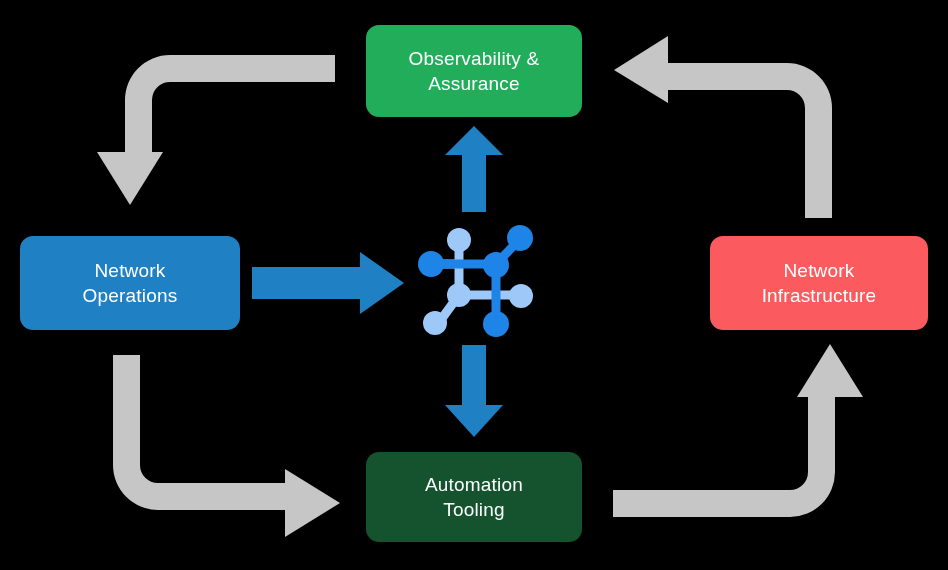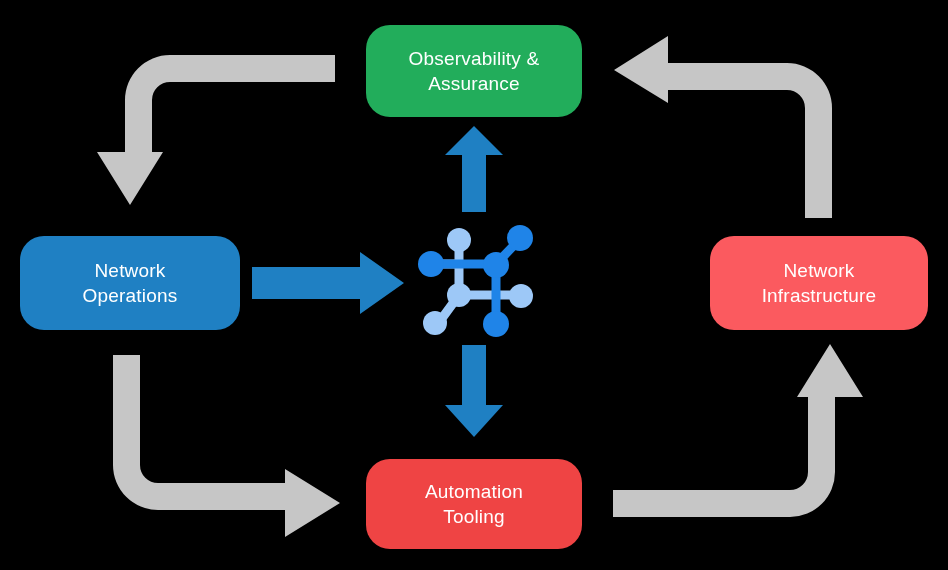--- a/index.html
+++ b/index.html
@@ -18,21 +18,21 @@
   #diagram-svg {
     position: absolute;
     left: 0;
     top: 0;
     width: 948px;
     height: 570px;
     display: block;
   }
   .node-box {
     position: absolute;
-    border-radius: 24px;
+    border-radius: 13px;
     display: flex;
     align-items: center;
     justify-content: center;
     text-align: center;
     color: #ffffff;
     font-size: 19px;
     line-height: 1.32;
     letter-spacing: 0.2px;
     font-weight: 400;
     box-sizing: border-box;
@@ -179,18 +179,18 @@
   <div class="node-box" id="box-network-ops" style="background: rgb(31, 128, 195); color: rgb(255, 255, 255);">
     <span class="node-label">Network
 Operations</span>
   </div>
 
   <div class="node-box" id="box-network-infra" style="background: rgb(251, 90, 95); color: rgb(255, 255, 255);">
     <span class="node-label">Network
 Infrastructure</span>
   </div>
 
-  <div class="node-box" id="box-automation" style="background: #ef4444; color: rgb(255, 255, 255); margin-top: 7px;">
+  <div class="node-box" id="box-automation" style="background: #14532d; color: rgb(255, 255, 255);">
     <span class="node-label">Automation
 Tooling</span>
   </div>
 
 </div>
 
 </body></html>

